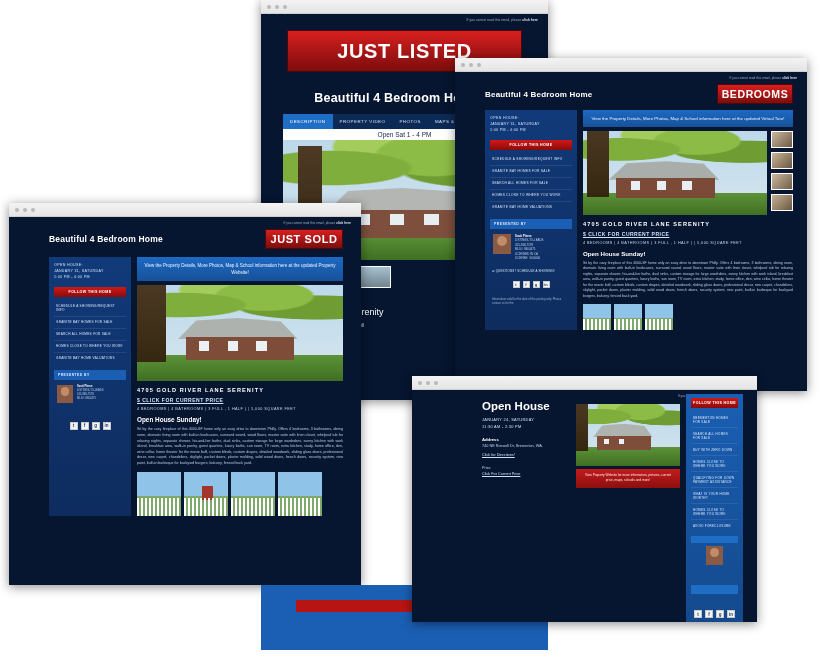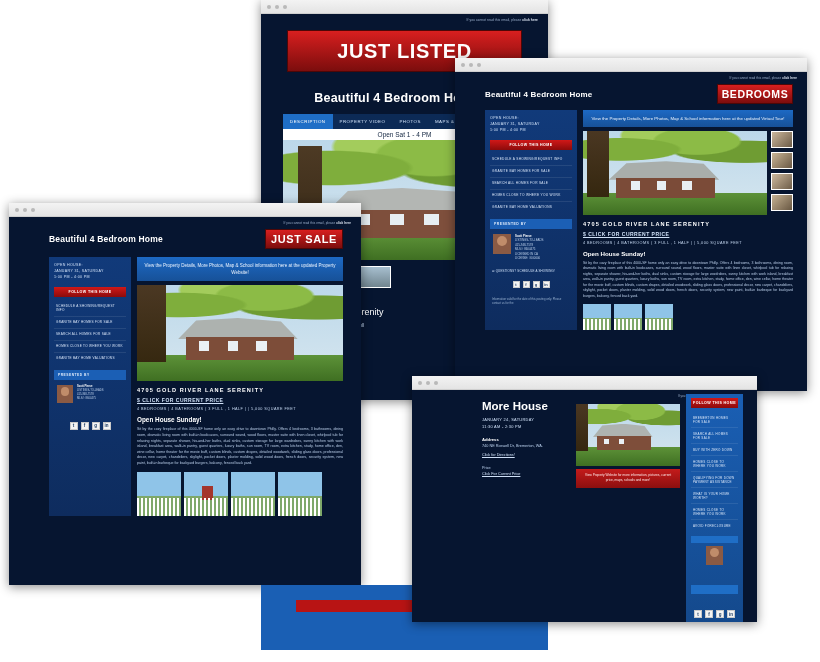--- a/index.html
+++ b/index.html
@@ -230,21 +230,21 @@
       <span class="dot"></span>
       <span class="dot"></span>
     </div>
     <div class="page" style="height:368px;">
       <div class="prehdr" style="font-size:3px;">
         <span>If you cannot read this email, please</span>
         <b>click here</b>
       </div>
       <div class="hdrrow" style="padding:2px 18px 8px 40px;">
         <span class="htitle" style="font-size:8.5px;">Beautiful 4 Bedroom Home</span>
-        <span class="stamp" style="width:78px; height:20px; font-size:11px;">JUST SALE</span>
+        <span class="stamp" style="width:78px; height:20px; font-size:11px;">JUST SOLD</span>
       </div>
 
       <div class="cols" style="padding:0 18px 6px 40px;">
         <div class="sidebar" style="width:82px;">
           <div class="sb-oh" style="font-size:3.6px;">
             <div>OPEN HOUSE:</div>
             <div>JANUARY 31, SATURDAY</div>
             <div>1:00 PM - 4:00 PM</div>
           </div>
           <div class="btn-follow" style="font-size:3.6px;">FOLLOW THIS HOME</div>
@@ -323,21 +323,21 @@
     </div>
     <div class="page" style="height:232px;">
       <div class="prehdr" style="font-size:2.9px; padding-right:14px;">
         <span>If you cannot read this email, please</span>
         <b>click here</b>
       </div>
 
       <div style="display:flex; gap:6px; padding:0 14px 0 70px;">
 
         <div style="width:88px; flex:0 0 auto;">
-          <div style="color:#ffffff; font-weight:bold; font-size:11.5px;">More House</div>
+          <div style="color:#ffffff; font-weight:bold; font-size:11.5px;">Open House</div>
           <div style="color:#cfe0f7; font-size:3.9px; margin-top:5px; letter-spacing:.3px;">JANUARY 24, SATURDAY</div>
           <div style="color:#cfe0f7; font-size:3.9px; margin-top:2px; letter-spacing:.3px;">11:30 AM - 2:30 PM</div>
 
           <div style="color:#ffffff; font-weight:bold; font-size:4.2px; margin-top:8px;">Address</div>
           <div style="color:#bcd2ee; font-size:3.8px; margin-top:2px; line-height:1.5;">740 NE Roswell Dr, Bremerton, WA.</div>
           <div style="color:#cfe0f7; font-size:3.8px; margin-top:3px; text-decoration:underline;">Click for Directions!</div>
 
           <div style="color:#bcd2ee; font-size:3.8px; margin-top:9px;">Price</div>
           <div style="color:#cfe0f7; font-size:3.8px; margin-top:2px; text-decoration:underline;">Click For Current Price</div>
         </div>

